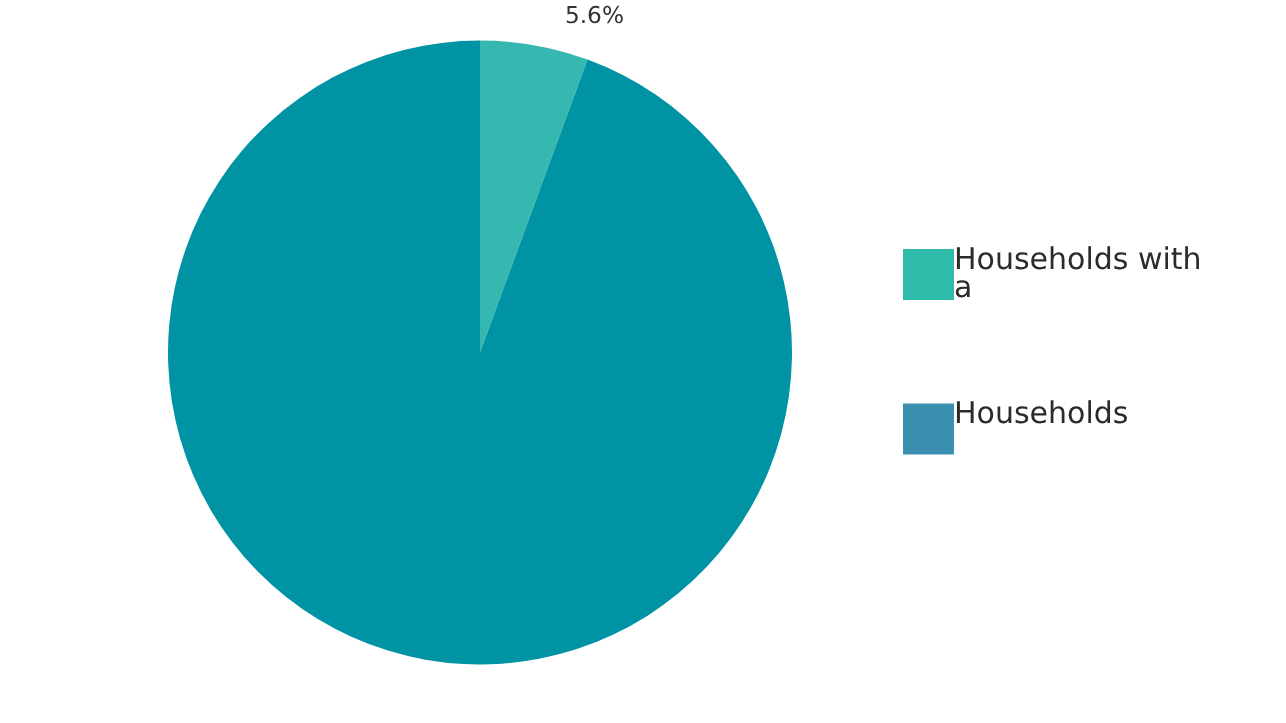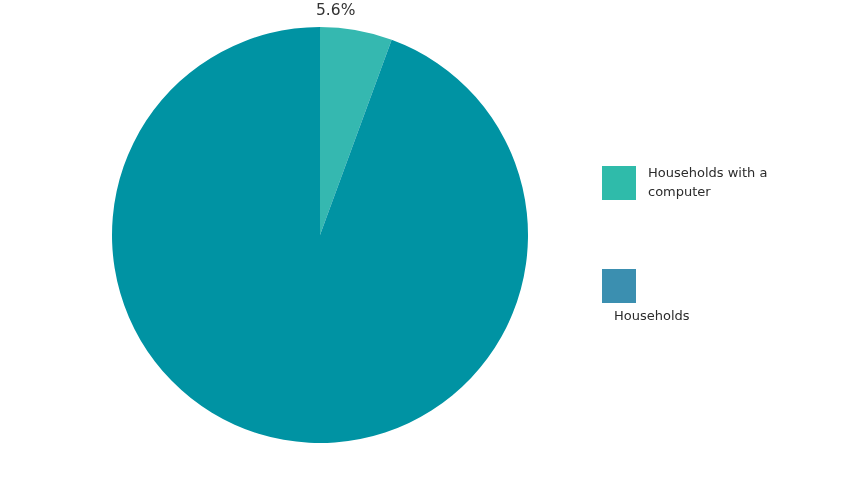--- a/index.html
+++ b/index.html
@@ -40,21 +40,21 @@
     top: 0;
     display: block;
   }
 
   
   .slice-label {
     position: absolute;
     left: 316px;
     top: 0px;
     width: 100px;
-    text-align: left;
+    text-align: right;
     font-size: 15.5px;
     color: #333333;
     font-family: "DejaVu Sans", "Liberation Sans", sans-serif;
     letter-spacing: 0px;
     line-height: 20px;
     white-space: nowrap;
   }
 
   
   .legend {
@@ -64,31 +64,29 @@
     width: 250px;
   }
   .legend-item {
     position: relative;
     display: flex;
     align-items: flex-start;
     margin-bottom: 62px;
   }
   .legend-item:last-child {
     margin-bottom: 0;
-    flex-direction: column;
   }
   .legend-swatch {
     width: 34px;
     height: 34px;
     flex: 0 0 34px;
     margin-top: 6px;
   }
   .legend-text {
-    margin-left: 12px;
-    font-size: 13px;
+    font-size: 20px;
     line-height: 19px;
     color: #2b2b2b;
     font-family: "DejaVu Sans", "Liberation Sans", sans-serif;
     max-width: 180px;
     padding-top: 3px;
   }
   .legend-text .l2 {
     display: block;
   }
 </style>
@@ -107,21 +105,20 @@
 
     <div class="slice-label">5.6%</div>
   </div>
 
   <div class="legend">
 
     <div class="legend-item">
       <span class="legend-swatch" id="swatch-0" style="background: rgb(47, 187, 170);"></span>
       <span class="legend-text">
         <span>Households with a</span>
-        <span class="l2">computer</span>
       </span>
     </div>
 
     <div class="legend-item">
       <span class="legend-swatch" id="swatch-1" style="background: rgb(59, 143, 176);"></span>
       <span class="legend-text">
         <span>Households</span>
       </span>
     </div>
 

